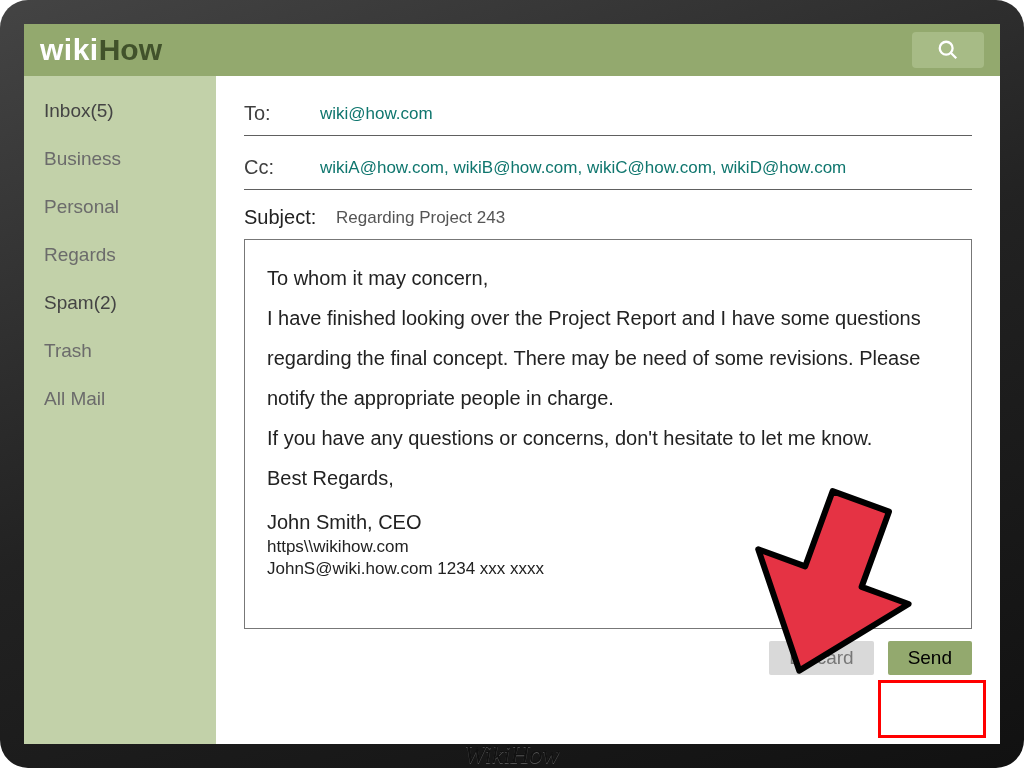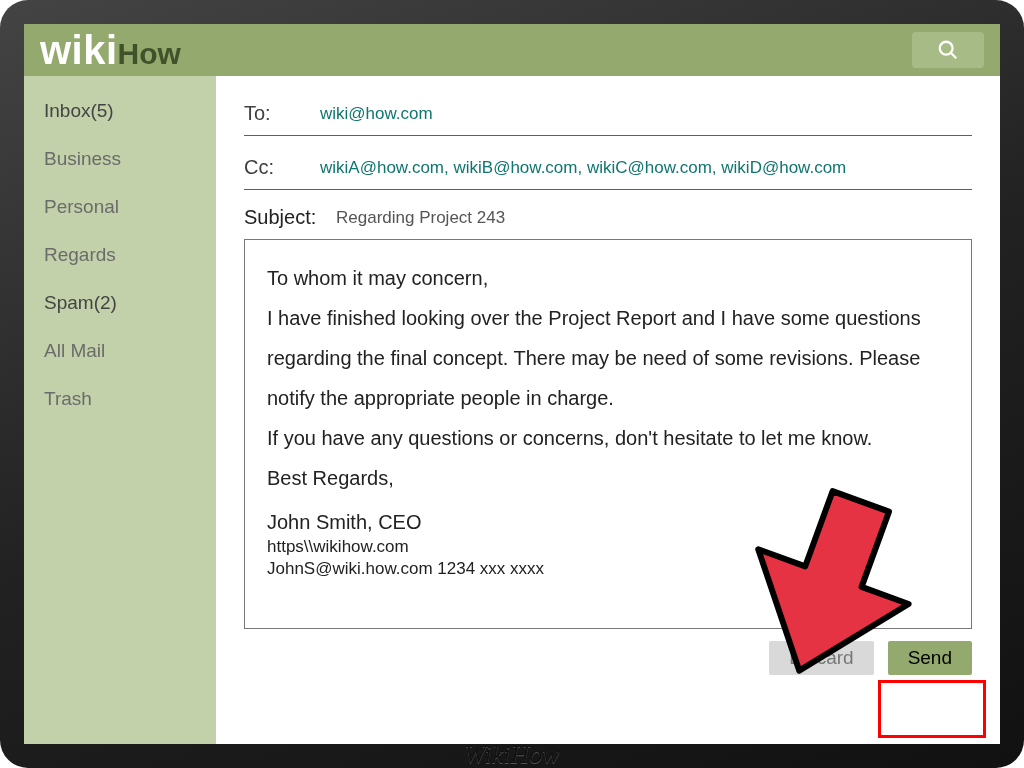--- a/index.html
+++ b/index.html
@@ -18,21 +18,21 @@
     position: relative;
     overflow: hidden;
   }
   .header {
     height: 52px;
     background: #93a96e;
     display: flex; align-items: center; justify-content: space-between;
     padding: 0 16px;
   }
   .logo { display: flex; align-items: baseline; }
-  .logo .wiki { color: #fff; font-weight: 800; font-size: 40px; letter-spacing: 0.5px; }
+  .logo .wiki { color: #fff; font-weight: 800; font-size: 30px; letter-spacing: 0.5px; }
   .logo .how { color: #41522b; font-weight: 800; font-size: 30px; }
   .search-btn {
     width: 72px; height: 36px;
     background: #a7bb86;
     border-radius: 4px;
     display: flex; align-items: center; justify-content: center;
     cursor: pointer;
   }
   .search-btn svg { width: 22px; height: 22px; stroke: #fff; fill: none; stroke-width: 2.5; }
   .body { flex: 1; display: flex; min-height: 0; }
@@ -119,22 +119,22 @@
       </div>
     </div>
 
     <div class="body">
       <div class="sidebar">
         <div class="side-item dark">Inbox(5)</div>
         <div class="side-item">Business</div>
         <div class="side-item">Personal</div>
         <div class="side-item">Regards</div>
         <div class="side-item dark">Spam(2)</div>
+        <div class="side-item">Trash</div>
         <div class="side-item">All Mail</div>
-        <div class="side-item">Trash</div>
       </div>
 
       <div class="main">
 
         <div class="field-row">
           <div class="field-label">To:</div>
           <input class="field-value" value="wiki@how.com" style="">
         </div>
         <div class="hr"></div>
 

